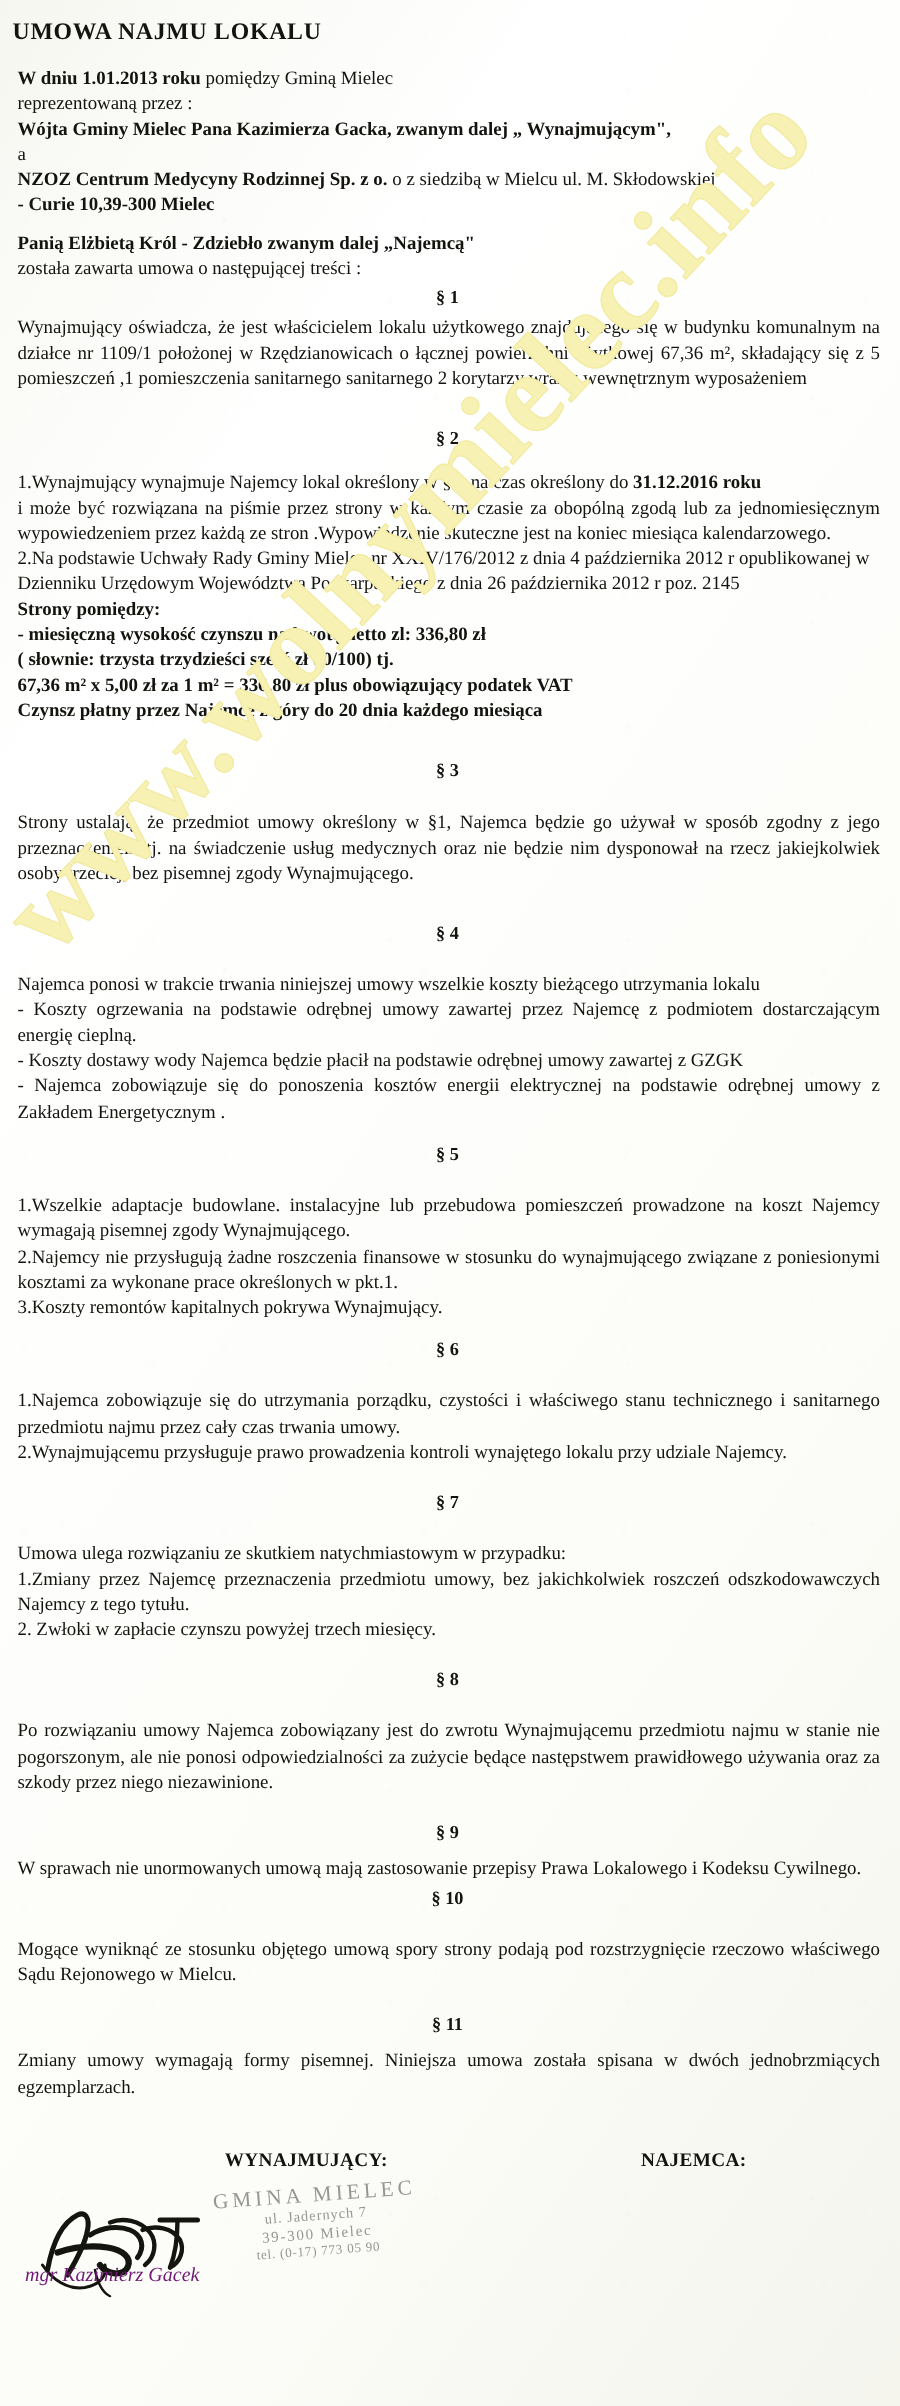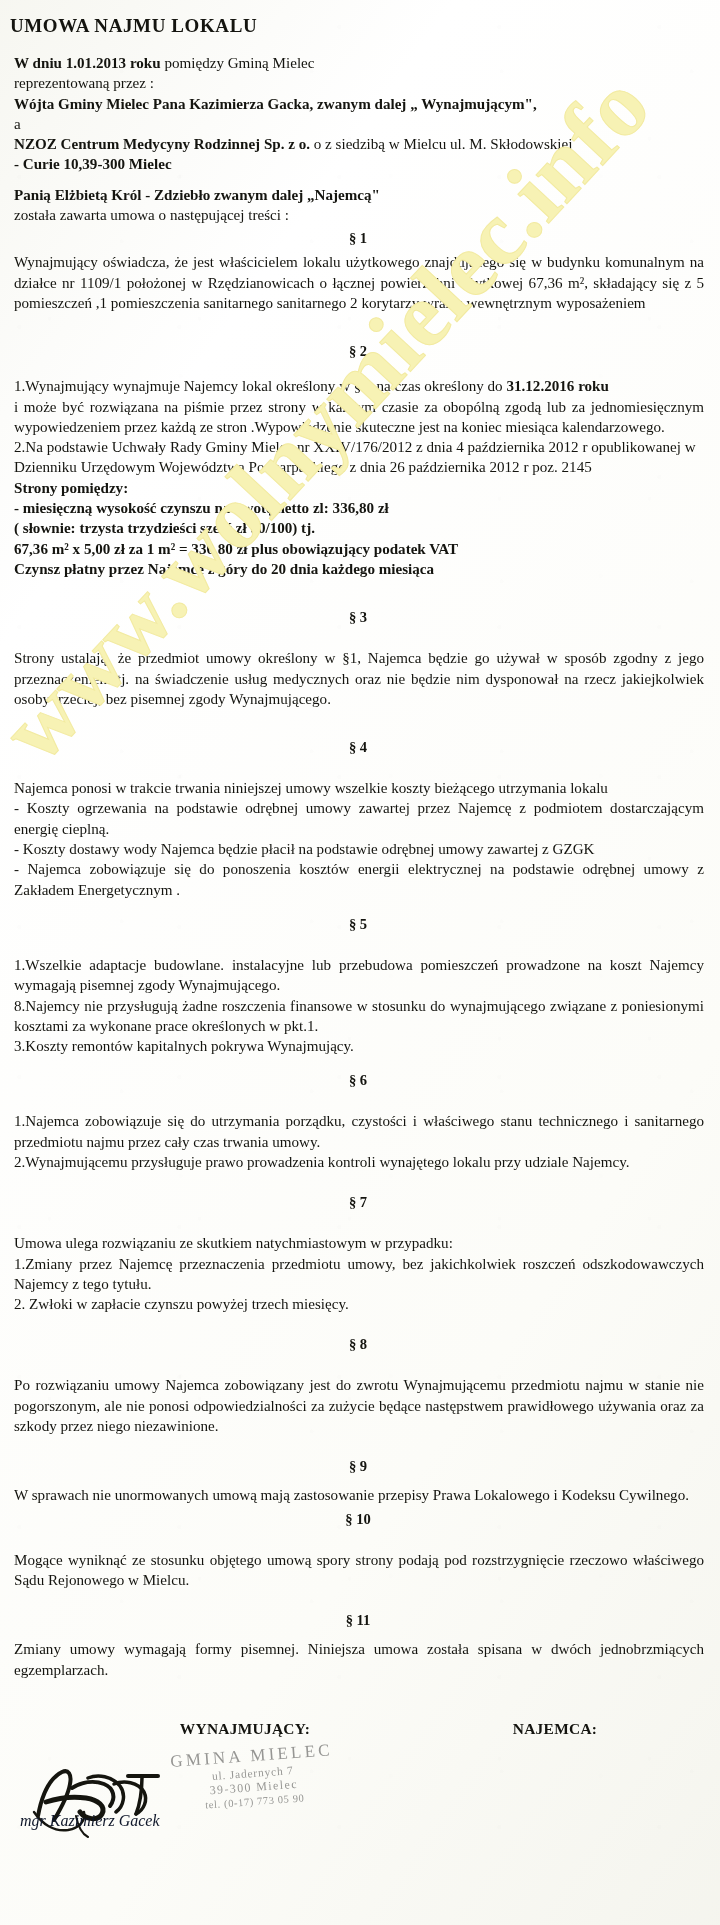--- a/index.html
+++ b/index.html
@@ -144,21 +144,21 @@
     width: 190px;
     height: 80px;
   }
   #sig-name {
     position: absolute;
     left: 10px;
     top: 74px;
     font-family: "Liberation Serif", "DejaVu Serif", serif;
     font-style: italic;
     font-size: 16px;
-    color: #0f172a;
+    color: #701a75;
   }
 </style>
 </head>
 <body>
 
 <div id="scan-page"></div>
 <div id="scan-noise"></div>
 
 <div id="watermark">
   <div class="wm-text">www.wolnymielec.info</div>
@@ -214,21 +214,21 @@
   <p class="para justify">Najemca ponosi w trakcie trwania niniejszej umowy wszelkie koszty bieżącego utrzymania lokalu</p>
   <p class="para justify">- Koszty ogrzewania na podstawie odrębnej umowy zawartej przez Najemcę z podmiotem dostarczającym energię cieplną.</p>
   <p class="para justify">-  Koszty dostawy wody Najemca będzie płacił na podstawie odrębnej umowy zawartej z GZGK</p>
   <p class="para justify">-  Najemca zobowiązuje się do ponoszenia kosztów energii elektrycznej na podstawie odrębnej umowy  z Zakładem Energetycznym .</p>
 
   <div class="gap-m"></div>
 
   <div class="sec-head">§ 5</div>
   <div class="gap-l"></div>
   <p class="para justify">1.Wszelkie adaptacje budowlane. instalacyjne lub przebudowa pomieszczeń prowadzone na koszt Najemcy wymagają pisemnej zgody Wynajmującego.</p>
-  <p class="para justify">8.Najemcy nie przysługują żadne roszczenia finansowe w stosunku do wynajmującego związane z poniesionymi kosztami za wykonane prace określonych w pkt.1.</p>
+  <p class="para justify">2.Najemcy nie przysługują żadne roszczenia finansowe w stosunku do wynajmującego związane z poniesionymi kosztami za wykonane prace określonych w pkt.1.</p>
   <p class="para justify">3.Koszty remontów kapitalnych pokrywa Wynajmujący.</p>
 
   <div class="gap-m"></div>
 
   <div class="sec-head">§ 6</div>
   <div class="gap-l"></div>
   <p class="para justify">1.Najemca zobowiązuje się do utrzymania porządku, czystości i właściwego stanu technicznego i sanitarnego przedmiotu najmu przez cały czas trwania umowy.</p>
   <p class="para justify">2.Wynajmującemu przysługuje prawo prowadzenia kontroli wynajętego lokalu przy udziale Najemcy.</p>
 
   <div class="gap-l"></div>

